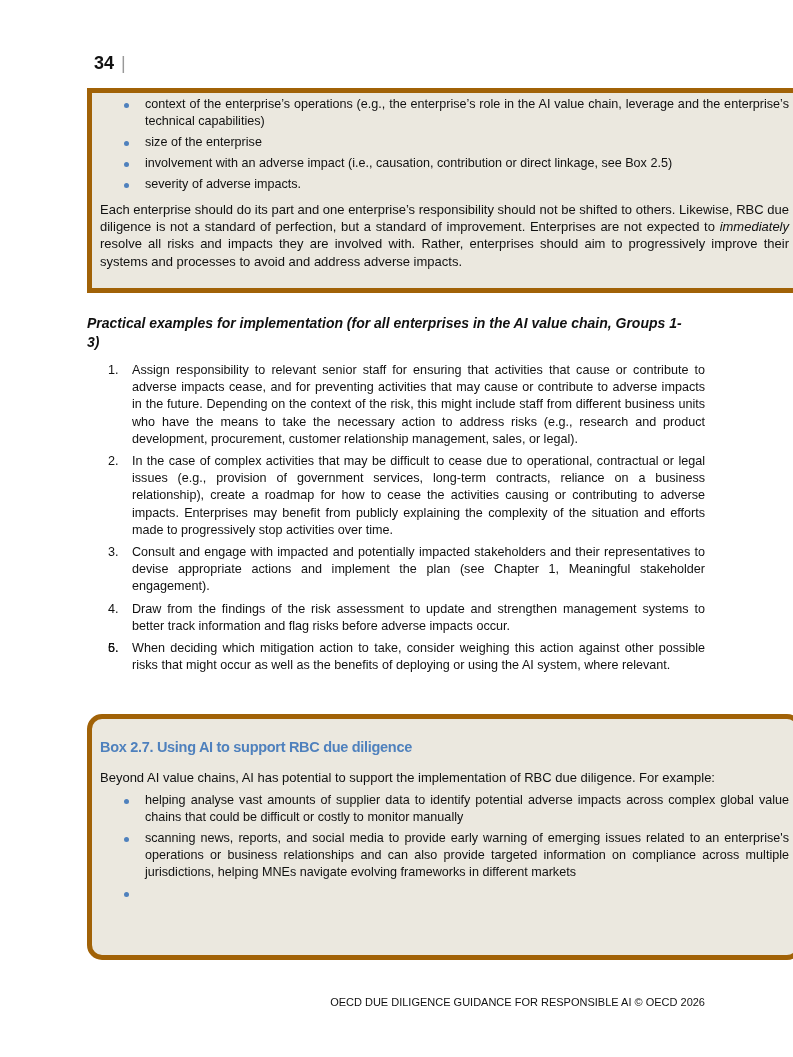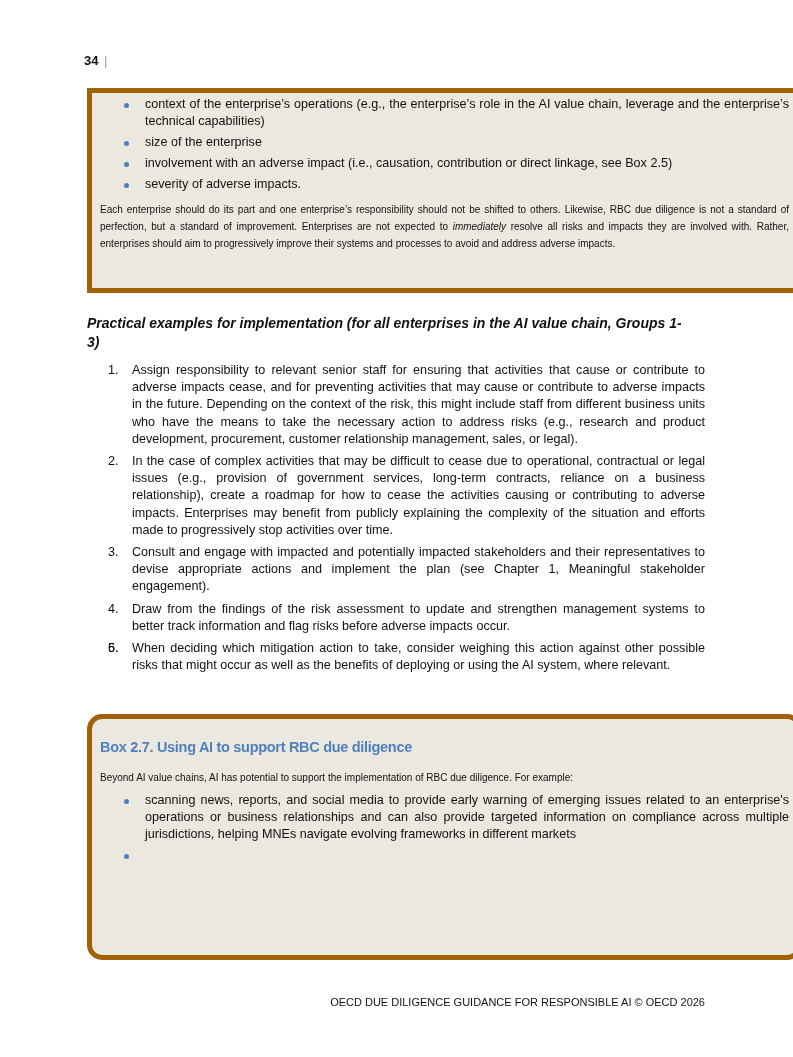--- a/index.html
+++ b/index.html
@@ -7,23 +7,23 @@
       width: 793px;
       height: 1057px;
       background: #ffffff;
       position: relative;
       font-family: "Liberation Sans", sans-serif;
       color: #111111;
       overflow: hidden;
     }
     .page-number {
       position: absolute;
-      left: 84px;
+      left: 94px;
       top: 53px;
-      font-size: 13px;
+      font-size: 18px;
       font-weight: bold;
       color: #111;
     }
     .page-number .sep {
       font-weight: normal;
       color: #999;
       margin-left: 2px;
     }
     .box {
       position: absolute;
@@ -47,21 +47,21 @@
     .bullets li .dot {
       position: absolute;
       left: 24px;
       top: 7px;
       width: 5px;
       height: 5px;
       border-radius: 50%;
       background: #4f81bd;
     }
     .para {
-      font-size: 10px;
+      font-size: 13px;
       line-height: 17.2px;
       text-align: justify;
       margin: 8px 0 0 0;
     }
     .box-title {
       font-size: 14.5px;
       font-weight: bold;
       color: #4f81bd;
       margin: 0 0 8px 0;
       letter-spacing: -0.3px;
@@ -133,18 +133,19 @@
   <li><span class="num">3.</span><span>Consult and engage with impacted and potentially impacted stakeholders and their representatives to devise appropriate actions and implement the plan (see Chapter 1, Meaningful stakeholder engagement).</span></li>
   <li><span class="num">4.</span><span>Draw from the findings of the risk assessment to update and strengthen management systems to better track information and flag risks before adverse impacts occur.</span></li>
   <li><span class="num">5.</span></li>
   <li><span class="num">6.</span><span>When deciding which mitigation action to take, consider weighing this action against other possible risks that might occur as well as the benefits of deploying or using the AI system, where relevant.</span></li>
 </ol>
 
 <div class="box bottom">
   <div class="box-title">Box 2.7. Using AI to support RBC due diligence</div>
   <p class="para" style="margin-top:14px">Beyond AI value chains, AI has potential to support the implementation of RBC due diligence. For example:</p>
   <ul class="bullets" style="margin-top:6px">
+    <li><span class="dot"></span><span>helping analyse vast amounts of supplier data to identify potential adverse impacts across complex global value chains that could be difficult or costly to monitor manually</span></li>
     <li><span class="dot"></span><span>scanning news, reports, and social media to provide early warning of emerging issues related to an enterprise's operations or business relationships and can also provide targeted information on compliance across multiple jurisdictions, helping MNEs navigate evolving frameworks in different markets</span></li>
     <li><span class="dot"></span></li>
   </ul>
 </div>
 
 <div class="footer">OECD DUE DILIGENCE GUIDANCE FOR RESPONSIBLE AI © OECD 2026</div>
 
 </body></html>

